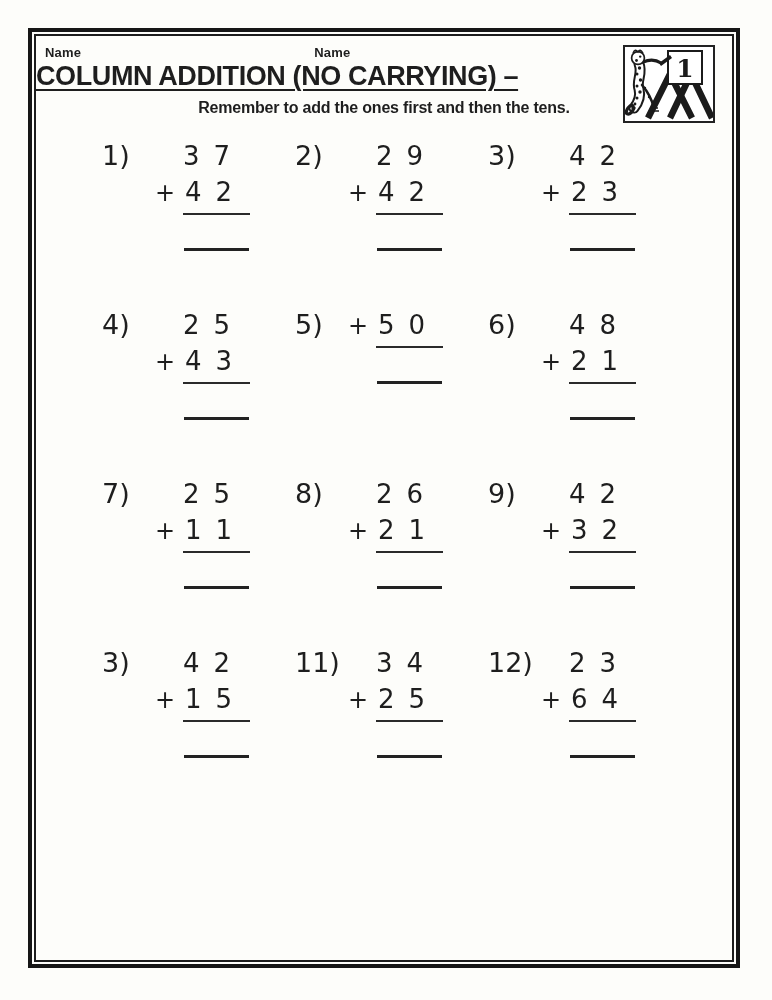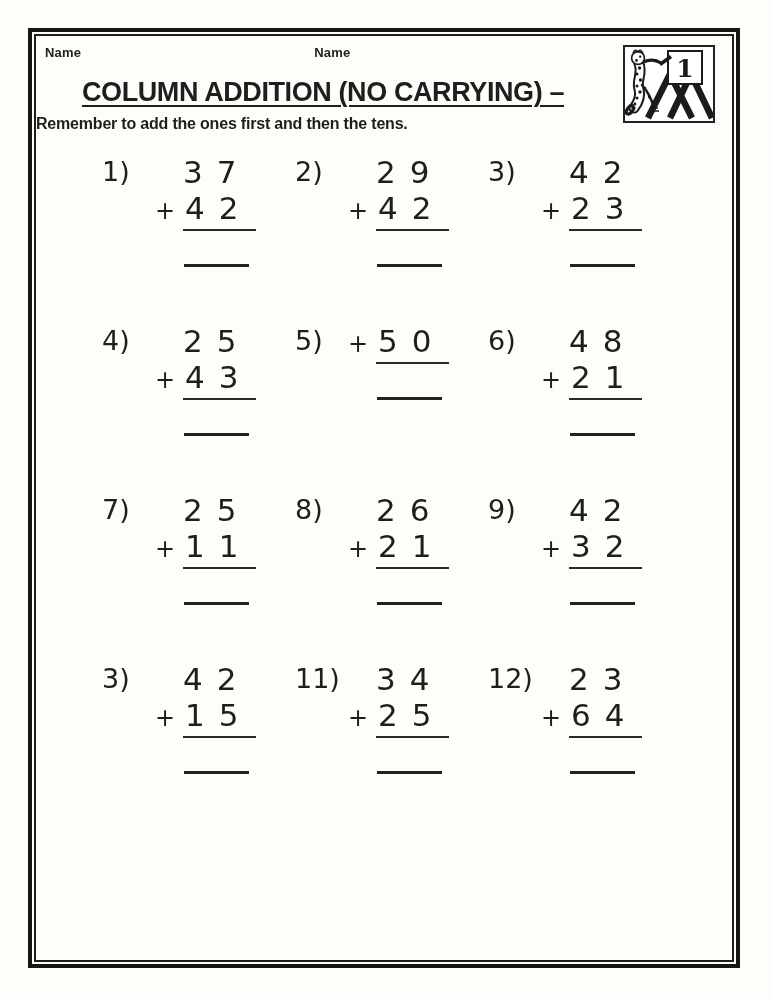--- a/index.html
+++ b/index.html
@@ -42,56 +42,55 @@
   .logo{
     position:absolute;top:9px;right:17px;
     width:92px;height:78px;
     box-sizing:border-box;
     border:2px solid #222;
     background:#fff;
   }
   .logo svg{display:block;width:100%;height:100%;}
   .title-block{
     width:calc(100% - 122px);
-    margin-top:16px;
-    text-align:center;
+    text-align:left;
     font-weight:700;
     font-size:27px;
     line-height:33px;
     letter-spacing:-0.4px;
   }
   .title-line{
     text-decoration:underline;
     text-decoration-thickness:2px;
     text-underline-offset:4px;
   }
   .instruction{
     width:100%;
-    text-align:left;
+    text-align:center;
     margin-top:6px;
     font-size:16px;
     font-weight:700;
     letter-spacing:-0.2px;
   }
   .problems{
     margin:21px 0 0 62px;
     display:grid;
     grid-template-columns:193px 193px 193px;
     grid-auto-rows:169px;
   }
   .problem{position:relative;}
   .p-label{
     position:absolute;left:4px;top:0;
     font-family:"DejaVu Sans",sans-serif;
     font-size:27px;line-height:36px;
   }
   .p-body{margin-left:57px;width:120px;}
   .num{
     font-family:"DejaVu Sans",sans-serif;
-    font-size:31px;line-height:36px;
+    font-size:26px;line-height:36px;
     letter-spacing:14px;
     white-space:nowrap;
   }
   .top-num{padding-left:28px;}
   .bot-row{display:flex;align-items:baseline;}
   .plus{
     width:28px;
     font-family:"DejaVu Sans",sans-serif;
     font-size:24px;line-height:36px;
     letter-spacing:0;

